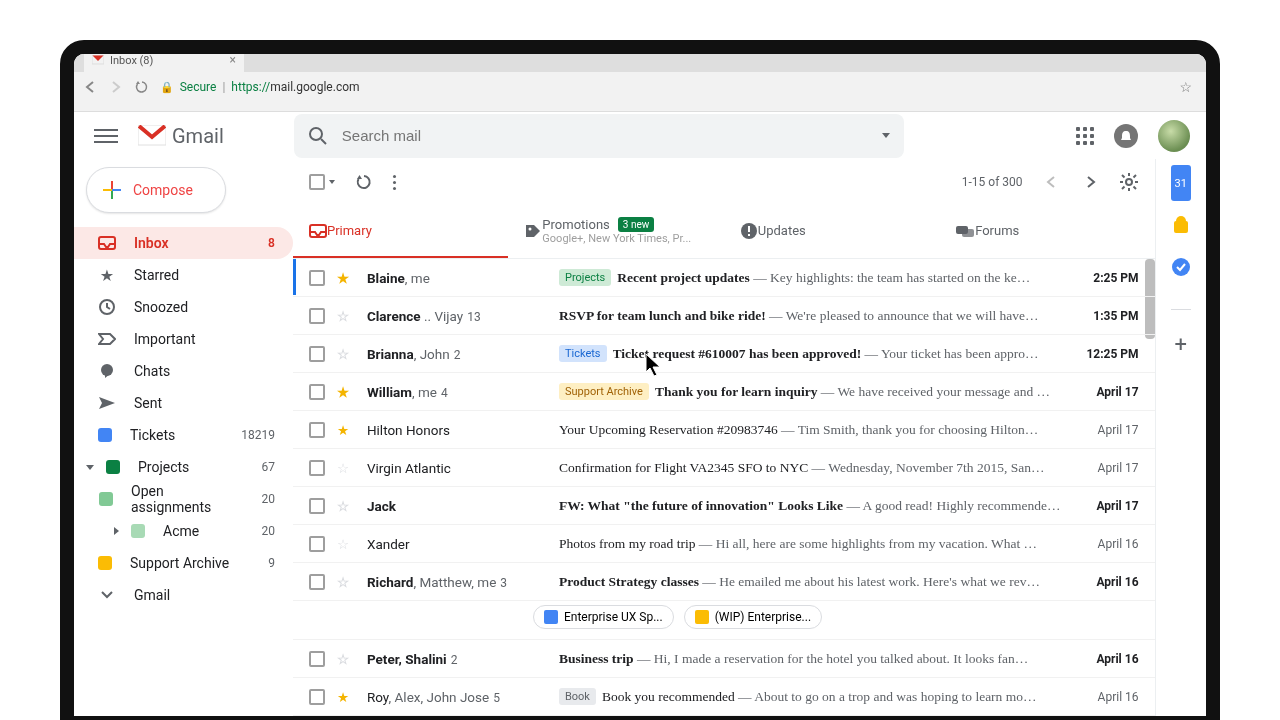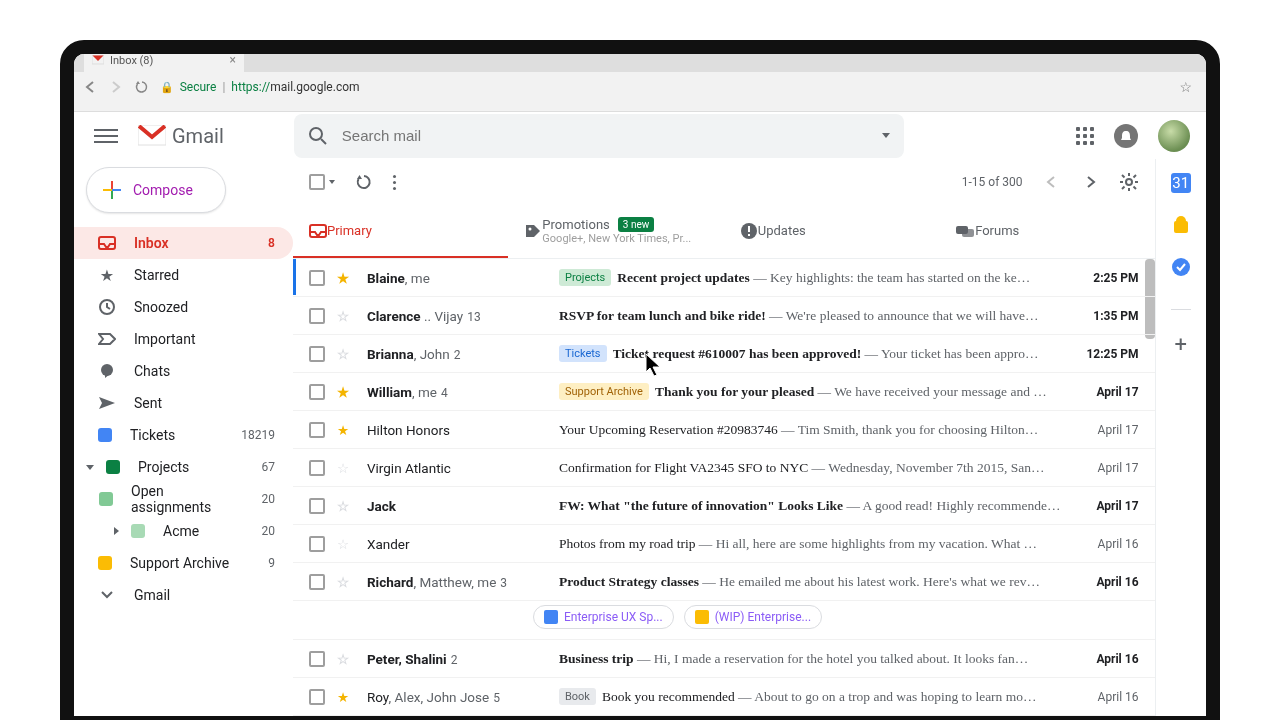--- a/index.html
+++ b/index.html
@@ -28,21 +28,21 @@
   .search input { flex: 1; border: none; background: transparent; font-size: 15px; color: #202124; outline: none; }
   .search .dropdown-caret { width:0; height:0; border-left:4px solid transparent; border-right:4px solid transparent; border-top:5px solid #5f6368; }
   .top-right { margin-left: auto; display: flex; align-items: center; gap: 20px; }
   .apps-grid { width: 18px; height: 18px; display: grid; grid-template-columns: repeat(3,4px); grid-template-rows: repeat(3,4px); gap: 3px; }
   .apps-grid div { background: #5f6368; border-radius: 1px; }
   .bell { width: 24px; height:24px; background:#757575; border-radius:50%; display:flex; align-items:center; justify-content:center; color:#fff; font-size:12px; }
   .avatar { width: 32px; height: 32px; border-radius: 50%; background: radial-gradient(circle at 40% 35%, #c8dca8 0%, #6b8e52 70%); }
 
   .body-area { flex: 1; display: flex; }
   .sidebar { width: 230px; padding-top: 8px; }
-  .compose { margin: 0 0 14px 12px; width: 140px; height: 46px; border: 1px solid #dadce0; border-radius: 24px; background:#fff; display:flex; align-items:center; gap:12px; padding:0 16px; box-shadow: 0 1px 2px rgba(0,0,0,0.1); cursor:pointer; color:#a21caf; font-size:14px; }
+  .compose { margin: 0 0 14px 12px; width: 140px; height: 46px; border: 1px solid #dadce0; border-radius: 24px; background:#fff; display:flex; align-items:center; gap:12px; padding:0 16px; box-shadow: 0 1px 2px rgba(0,0,0,0.1); cursor:pointer; color:#ef4444; font-size:14px; }
   .plus-icon { width:18px; height:18px; position:relative; }
   .plus-icon::before, .plus-icon::after { content:''; position:absolute; background:#34a853; }
   .plus-icon::before { left:8px; top:0; width:2px; height:18px; background: linear-gradient(#ea4335 50%, #34a853 50%); }
   .plus-icon::after { top:8px; left:0; width:18px; height:2px; background: linear-gradient(to right,#fbbc04 50%,#4285f4 50%); }
   .nav-item { height: 32px; display:flex; align-items:center; padding: 0 18px 0 24px; gap: 18px; border-radius: 0 16px 16px 0; color:#202124; cursor:pointer; font-size:14px; }
   .nav-item .label { flex:1; }
   .nav-item .count { font-size: 12px; color:#5f6368; }
   .nav-item.active { background: #fce8e6; color:#d93025; font-weight:600; }
   .nav-item.active .count { color:#d93025; }
   .nav-icon { width:18px; color:#5f6368; display:flex; align-items:center; justify-content:center; }
@@ -84,21 +84,21 @@
   .tag { font-size:11px; padding:2px 6px; border-radius:3px; font-weight:400; }
   .tag.projects { background:#ceead6; color:#0b8043; }
   .tag.tickets { background:#d2e3fc; color:#1967d2; }
   .tag.support { background:#feefc3; color:#a16207; }
   .tag.book { background:#e8eaed; color:#5f6368; }
   .subject-line { flex:1; white-space:nowrap; overflow:hidden; text-overflow:ellipsis;font-family:Liberation Serif, serif; }
   .subject-line .snippet { font-weight:400; color:#5f6368; }
   .date { width:66px; text-align:right; font-size:12px; color:#5f6368; }
   .mail-row.unread .date { color:#202124; font-weight:700; }
   .attachments-row { display:flex; gap:10px; padding: 4px 16px 10px 240px; border-bottom:1px solid #f1f1f1; }
-  .attachment-chip { border:1px solid #dadce0; border-radius:14px; padding:4px 10px; font-size:12px; color:#8b5cf6; display:flex; align-items:center; gap:6px;}
+  .attachment-chip { border:1px solid #dadce0; border-radius:14px; padding:4px 10px; font-size:12px; color:#000000; display:flex; align-items:center; gap:6px;}
   .chip-icon { width:14px; height:14px; border-radius:2px; }
 
   .right-rail { width: 54px; border-left:1px solid #eceff1; display:flex; flex-direction:column; align-items:center; padding-top:14px; gap:22px;}
   .rail-icon { width:20px; height:20px; display:flex; align-items:center; justify-content:center; cursor:pointer;}
   .rail-divider { width:20px; height:1px; background:#dadce0; margin-top:10px;}
   .rail-plus { font-size:22px; color:#5f6368; cursor:pointer; }
 
   .cursor-overlay { position:absolute; pointer-events:none; z-index:100; }
 
   svg { display:block; }
@@ -437,21 +437,21 @@
                   <div class="date">12:25 PM</div>
                 </div>
               </div>
               <div class="row-wrap">
                 <div class="mail-row unread">
                   <div class="checkbox"></div>
                   <div class="star on">★</div>
                   <div class="sender"><span>William</span><span class="rest">, me</span><span class="thread-count">4</span></div>
                   <div class="content">
                     <span class="tag support">Support Archive</span>
-                    <span class="subject-line"><span>Thank you for your pleased</span><span class="snippet"> — We have received your message and …</span></span>
+                    <span class="subject-line"><span>Thank you for learn inquiry</span><span class="snippet"> — We have received your message and …</span></span>
                   </div>
                   <div class="date">April 17</div>
                 </div>
               </div>
               <div class="row-wrap">
                 <div class="mail-row">
                   <div class="checkbox"></div>
                   <div class="star on">★</div>
                   <div class="sender"><span>Hilton Honors</span></div>
                   <div class="content">
@@ -536,21 +536,21 @@
                   </div>
                   <div class="date">April 16</div>
                 </div>
               </div>
             </div>
         </div>
       </div>
 
       <div class="right-rail">
         <div class="rail-icon">
-            <div style="width:20px;height:20px;background:#4285f4;border-radius:3px;color:#fff;font-size:15px;display:flex;align-items:center;justify-content:center;">31</div>
+            <div style="width:20px;height:36px;background:#4285f4;border-radius:3px;color:#fff;font-size:11px;display:flex;align-items:center;justify-content:center;">31</div>
           </div>
         <div class="rail-icon">
             <svg width="18" height="20">
               <rect x="2" y="6" width="14" height="12" rx="2" fill="#fbbc04"></rect>
               <circle cx="9" cy="6" r="5" fill="#fbbc04"></circle>
             </svg>
           </div>
         <div class="rail-icon">
             <svg width="20" height="20">
               <circle cx="10" cy="10" r="9" fill="#4285f4"></circle>

